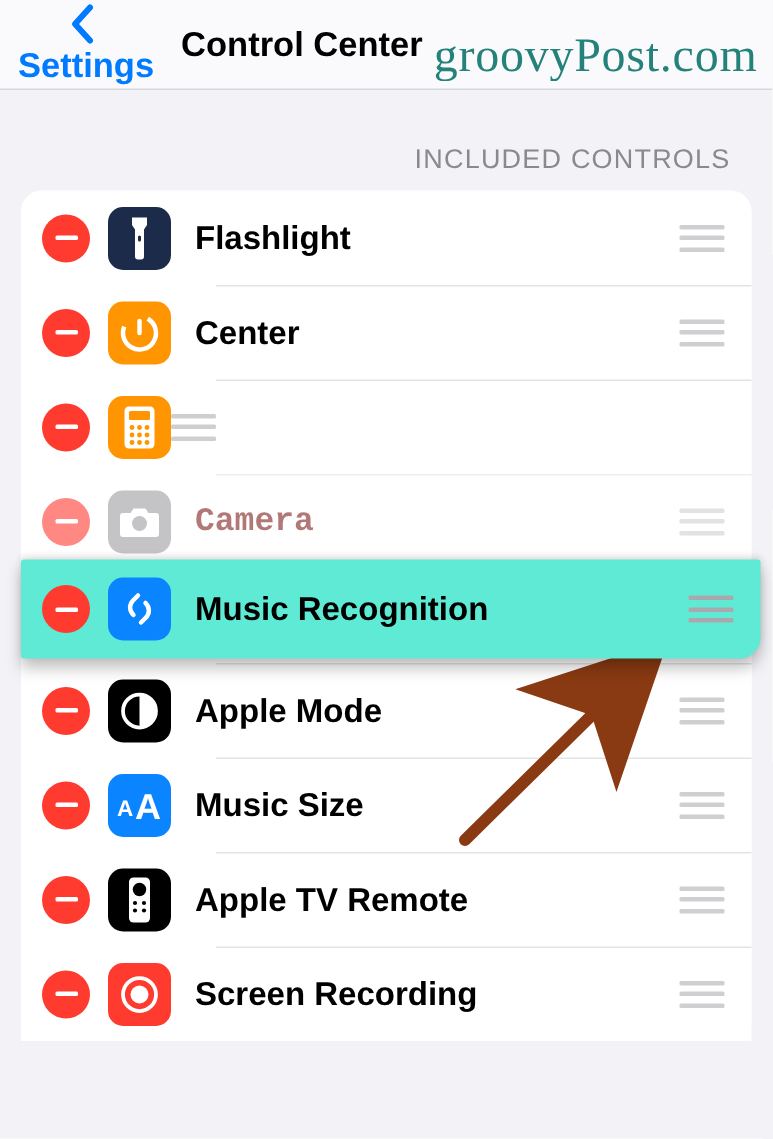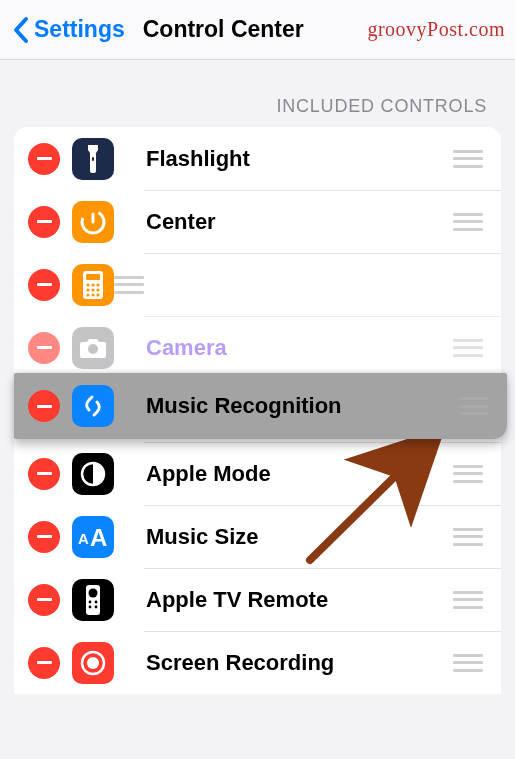--- a/index.html
+++ b/index.html
@@ -21,35 +21,36 @@
     padding: 0 12px;
     position: relative;
   }
   .back {
     display: flex;
     align-items: center;
     color: #007aff;
     font-size: 23px;
     font-weight: 600;
     cursor: pointer;
+    flex-direction: column;
   }
   .back svg { margin-right: 4px; }
   .nav-title {
     font-size: 23px;
     font-weight: 700;
     color: #000;
     margin-left: 18px;
   }
   .watermark {
     position: absolute;
     top: 18px;
     right: 10px;
     font-family: Georgia, "Times New Roman", serif;
-    font-size: 20px;
-    color: #b91c1c;
+    font-size: 32px;
+    color: #0f766e;
     letter-spacing: 0.5px;
     opacity: 0.9;
     pointer-events: none;
   }
   
   .section-header {
     padding: 36px 28px 10px 28px;
     color: #8a8a8e;
     font-size: 18px;
     letter-spacing: 0.8px;
@@ -94,21 +95,21 @@
   }
   .app-icon {
     width: 42px; height: 42px;
     border-radius: 10px;
     margin-left: 12px;
     display: flex; align-items: center; justify-content: center;
     flex-shrink: 0;
     color: #fff;
   }
   .label {
-    margin-left: 32px;
+    margin-left: 16px;
     font-size: 22px;
     font-weight: 600;
     flex: 1;
     white-space: nowrap;
   }
   .handle {
     width: 30px; height: 18px;
     display: flex; flex-direction: column; justify-content: space-between;
     cursor: grab;
     margin-right: 4px;
@@ -116,30 +117,30 @@
   .handle span {
     display: block; height: 3px; background: #cfcfd2; border-radius: 1px;
   }
   
   .row.dragging {
     position: absolute;
     left: 0; right: -6px;
     top: 246px;
     height: 66px;
     z-index: 5;
-    background: #a3a3a3;
+    background: #5eead4;
     border-radius: 2px;
     box-shadow: 0 -2px 4px rgba(0,0,0,.10), 0 6px 10px rgba(0,0,0,.25);
     border-bottom-right-radius: 14px;
     border-bottom-left-radius: 2px;
   }
   .row.dragging::before { display: none; }
   .row.dragging .handle span { background: #a9a9ac; }
   .row.ghost { opacity: 0.6; pointer-events: none; }
-  .row.ghost .label { color: #8b5cf6; }
+  .row.ghost .label { color: #7f1d1d; font-family: Liberation Mono, monospace; }
   .gap-row { height: 63px; background: #fff; }
   
   .annotation {
     position: absolute;
     top: 0; left: 0; width: 515px; height: 759px;
     pointer-events: none;
   }
   
   .ic-flashlight-bg { background:#1c2b4a; }
   .ic-timer-bg      { background:#ff9500; }

